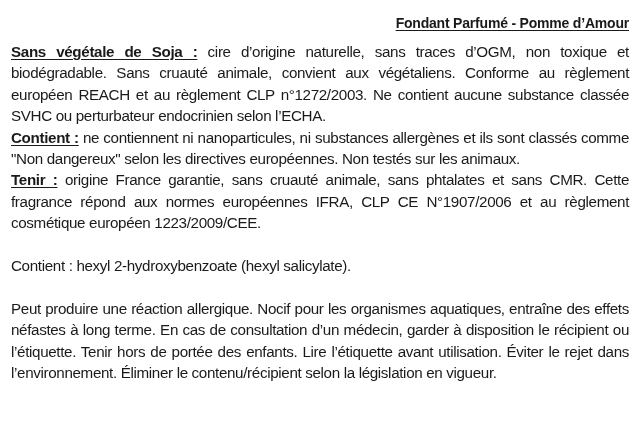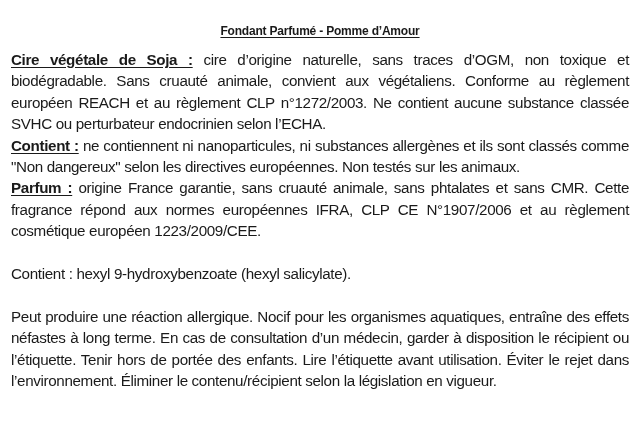--- a/index.html
+++ b/index.html
@@ -15,27 +15,27 @@
       color: #1a1a1a;
       font-family: "Liberation Sans", sans-serif;
     }
     .page {
       position: absolute;
       left: 11px;
       top: 12px;
       width: 618px;
     }
     .title {
-      text-align: center;
+      text-align: right;
       font-weight: bold;
-      font-size: 12px;
+      font-size: 14px;
       line-height: 22px;
       text-decoration: underline;
       text-underline-offset: 2px;
-      margin: 8px 0 7px 0;
+      margin: 0 0 7px 0;
       letter-spacing: -0.2px;
     }
     .para {
       font-size: 15.2px;
       line-height: 21.4px;
       text-align: justify;
       letter-spacing: -0.35px;
       margin: 0;
     }
     .para.gap {
@@ -47,27 +47,27 @@
       text-underline-offset: 2px;
     }
   </style>
 </head>
 <body>
 
 <div class="page">
   <h1 class="title">Fondant Parfumé - Pomme d’Amour</h1>
 
   <p class="para">
-    <span class="label">Cire végétale de Soja :</span><span> cire d’origine naturelle, sans traces d’OGM, non toxique et biodégradable. Sans cruauté animale, convient aux végétaliens. Conforme au règlement européen REACH et au règlement CLP n°1272/2003. Ne contient aucune substance classée SVHC ou perturbateur endocrinien selon l’ECHA.</span>
+    <span class="label">Sans végétale de Soja :</span><span> cire d’origine naturelle, sans traces d’OGM, non toxique et biodégradable. Sans cruauté animale, convient aux végétaliens. Conforme au règlement européen REACH et au règlement CLP n°1272/2003. Ne contient aucune substance classée SVHC ou perturbateur endocrinien selon l’ECHA.</span>
   </p>
 
   <p class="para">
     <span class="label">Contient :</span><span> ne contiennent ni nanoparticules, ni substances allergènes et ils sont classés comme "Non dangereux" selon les directives européennes. Non testés sur les animaux.</span>
   </p>
 
   <p class="para">
-    <span class="label">Parfum :</span><span> origine France garantie, sans cruauté animale, sans phtalates et sans CMR. Cette fragrance répond aux normes européennes IFRA, CLP CE N°1907/2006 et au règlement cosmétique européen 1223/2009/CEE.</span>
+    <span class="label">Tenir :</span><span> origine France garantie, sans cruauté animale, sans phtalates et sans CMR. Cette fragrance répond aux normes européennes IFRA, CLP CE N°1907/2006 et au règlement cosmétique européen 1223/2009/CEE.</span>
   </p>
 
-  <p class="para gap">Contient : hexyl 9-hydroxybenzoate (hexyl salicylate).</p>
+  <p class="para gap">Contient : hexyl 2-hydroxybenzoate (hexyl salicylate).</p>
 
   <p class="para gap">Peut produire une réaction allergique. Nocif pour les organismes aquatiques, entraîne des effets néfastes à long terme. En cas de consultation d’un médecin, garder à disposition le récipient ou l’étiquette. Tenir hors de portée des enfants. Lire l’étiquette avant utilisation. Éviter le rejet dans l’environnement. Éliminer le contenu/récipient selon la législation en vigueur.</p>
 </div>
 
 </body></html>

